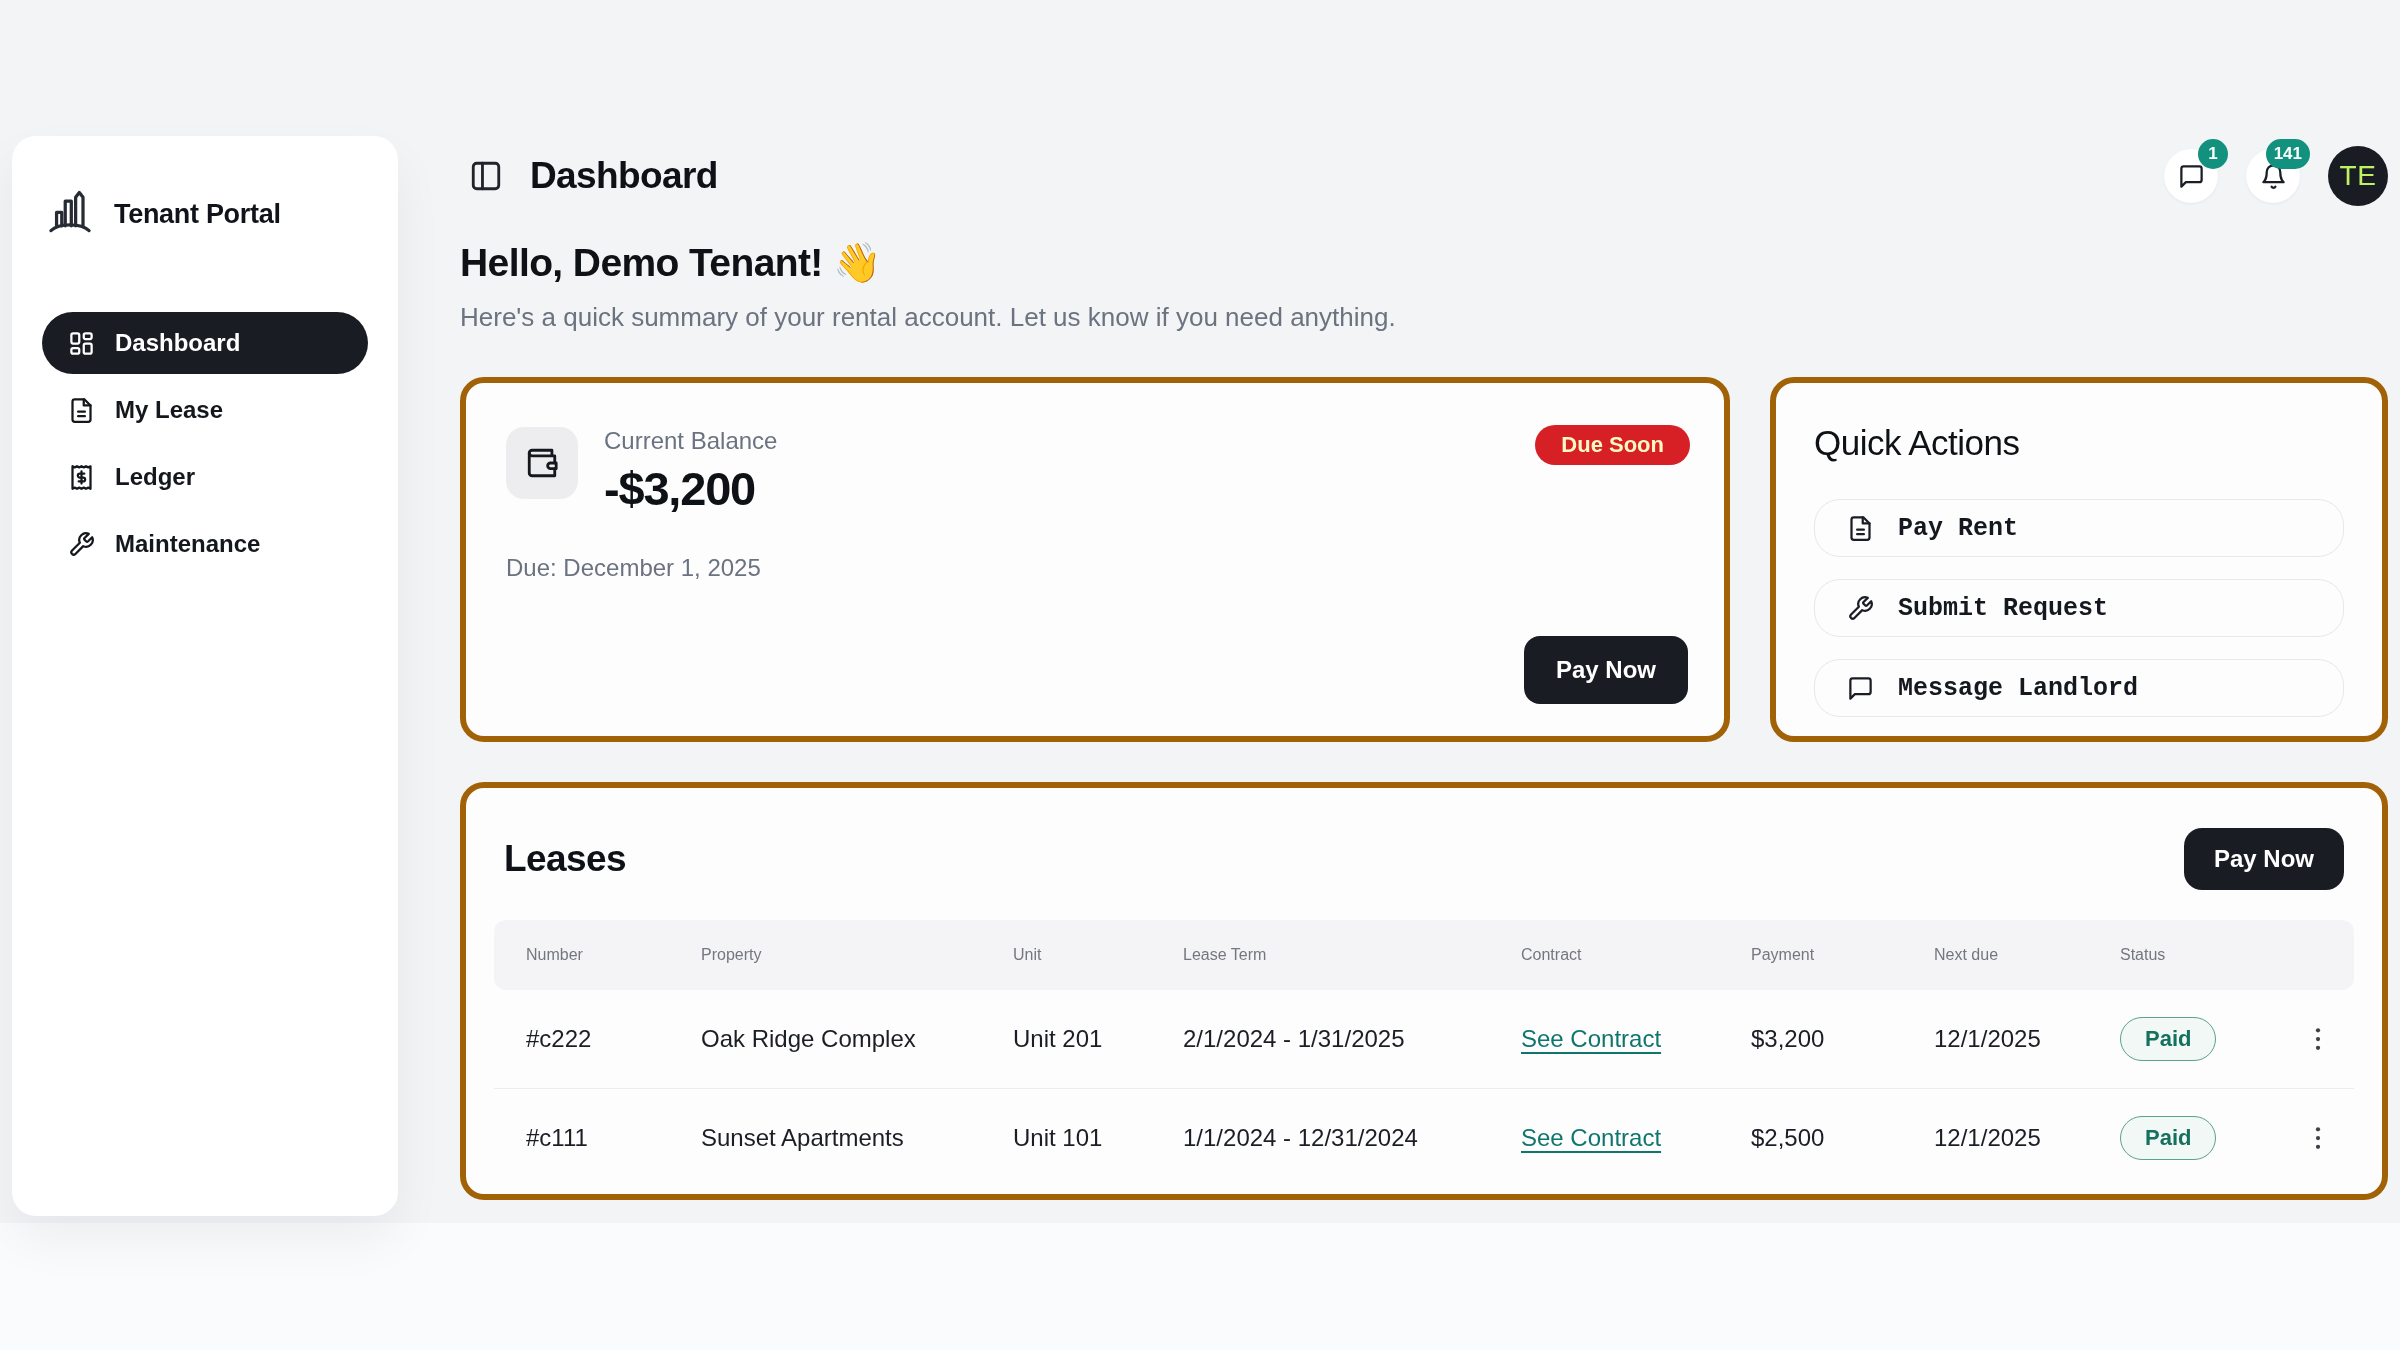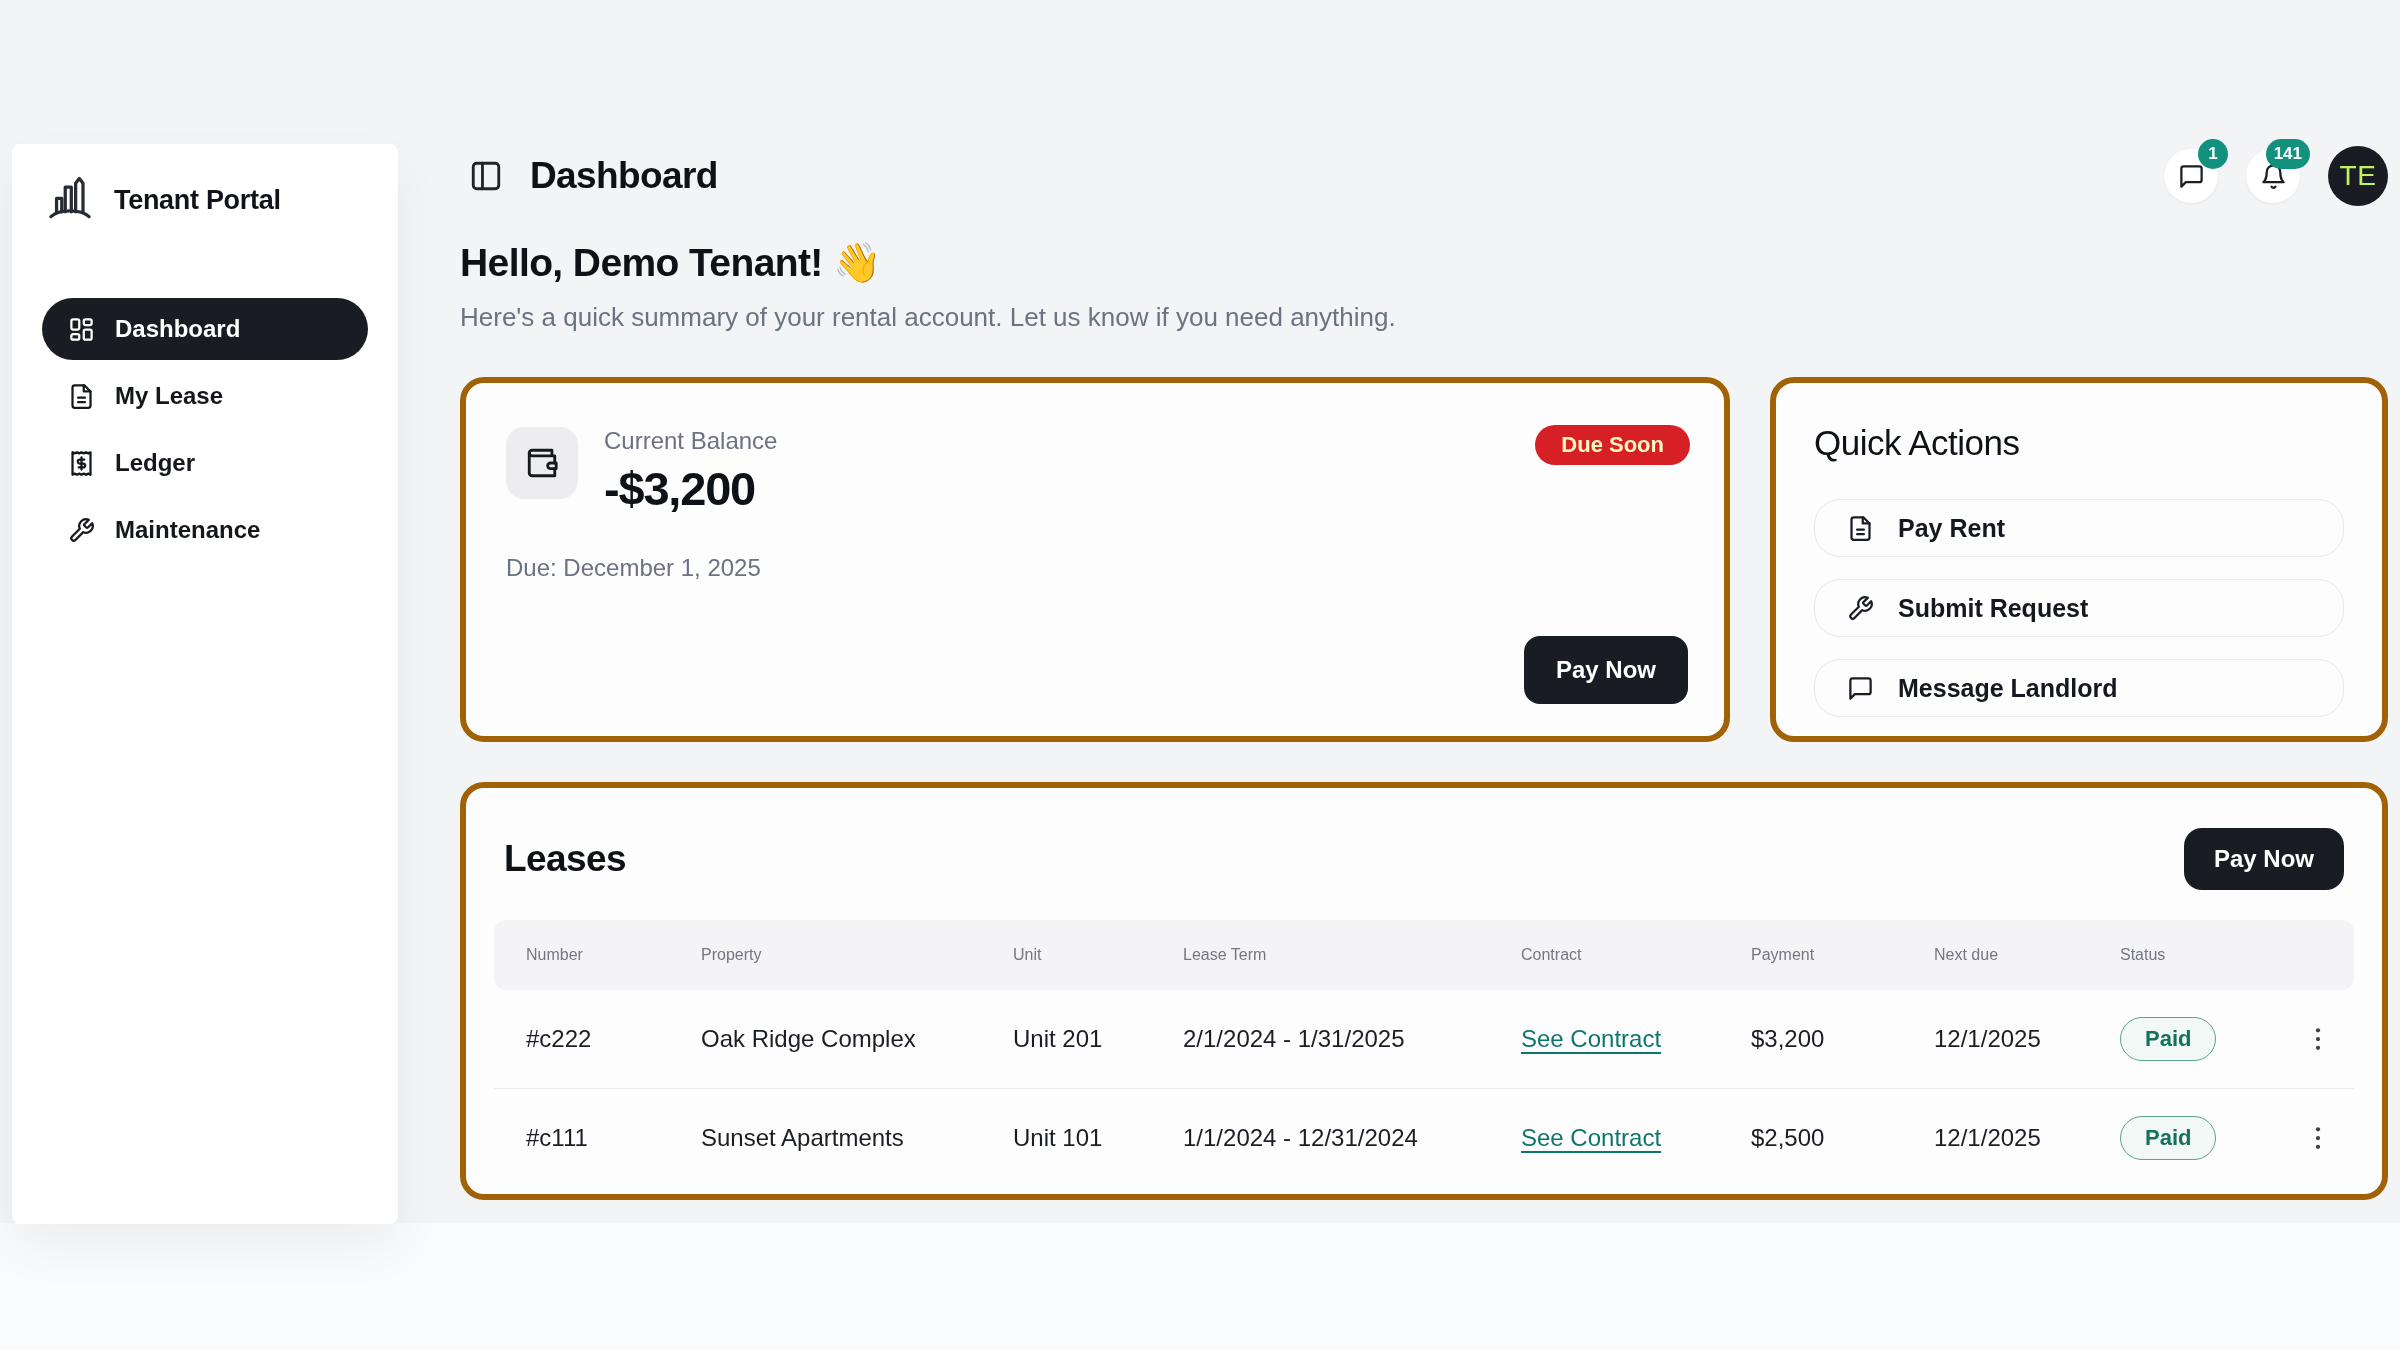--- a/index.html
+++ b/index.html
@@ -8,24 +8,24 @@
     font-family:"Liberation Sans","DejaVu Sans",sans-serif;
     background:#fafbfc;
     color:#0e1116;
     -webkit-font-smoothing:antialiased;
   }
   .viewport { position:relative; width:2400px; height:1350px; overflow:hidden; }
   .bg-top { position:absolute; left:0; top:0; width:2400px; height:1223px; background:#f3f4f6; }
 
   
   .sidebar {
-    position:absolute; left:12px; top:144px; width:386px; height:1080px;
-    background:#ffffff; border-radius:8px;
+    position:absolute; left:12px; top:136px; width:386px; height:1080px;
+    background:#ffffff; border-radius:24px;
     box-shadow:0 24px 50px rgba(15,20,30,.055);
-    padding:18px 30px;
+    padding:40px 30px;
   }
   .brand { display:flex; align-items:center; gap:18px; padding:10px 2px; }
   .brand-icon { width:52px; height:56px; color:#272b33; flex:0 0 auto; }
   .brand-name { font-size:27px; font-weight:700; letter-spacing:-.3px; color:#101319; }
   .nav { margin-top:60px; display:flex; flex-direction:column; gap:5px; }
   .nav-item {
     display:flex; align-items:center; gap:20px; height:62px;
     border-radius:999px; padding:0 26px; cursor:pointer;
     font-size:24px; font-weight:600; color:#14171c;
   }
@@ -86,21 +86,21 @@
     display:inline-flex; align-items:center; justify-content:center;
   }
   .balance-pay { position:absolute; right:36px; bottom:32px; height:68px; padding:0 32px; }
 
   .qa-card { flex:1; height:365px; padding:40px 38px; }
   .qa-title { font-size:35px; font-weight:400; letter-spacing:-.5px; }
   .qa-list { margin-top:36px; display:flex; flex-direction:column; gap:22px; }
   .qa-btn {
     height:58px; border:1px solid #e7e8ec; background:#fdfdfe; border-radius:26px;
     display:flex; align-items:center; gap:24px; padding:0 32px; cursor:pointer;
-    font-size:25px; font-weight:600; color:#15181e; font-family:Liberation Sans, sans-serif; text-align:left;
+    font-size:25px; font-weight:600; color:#15181e; font-family:Liberation Mono, monospace; text-align:left;
   }
   .qa-ic { width:27px; height:27px; display:flex; color:#1a1d24; }
 
   
   .leases-card { margin-top:40px; height:418px; padding:26px 28px 0; overflow:hidden; }
   .leases-head { display:flex; align-items:center; justify-content:space-between; padding:14px 10px 0; }
   .leases-title { font-size:37px; font-weight:700; letter-spacing:-.6px; }
   .leases-pay { height:62px; padding:0 30px; border-radius:18px; }
   .ltable { margin-top:30px; --cols:175px 312px 170px 338px 230px 183px 186px 176px 1fr; }
   .thead {

